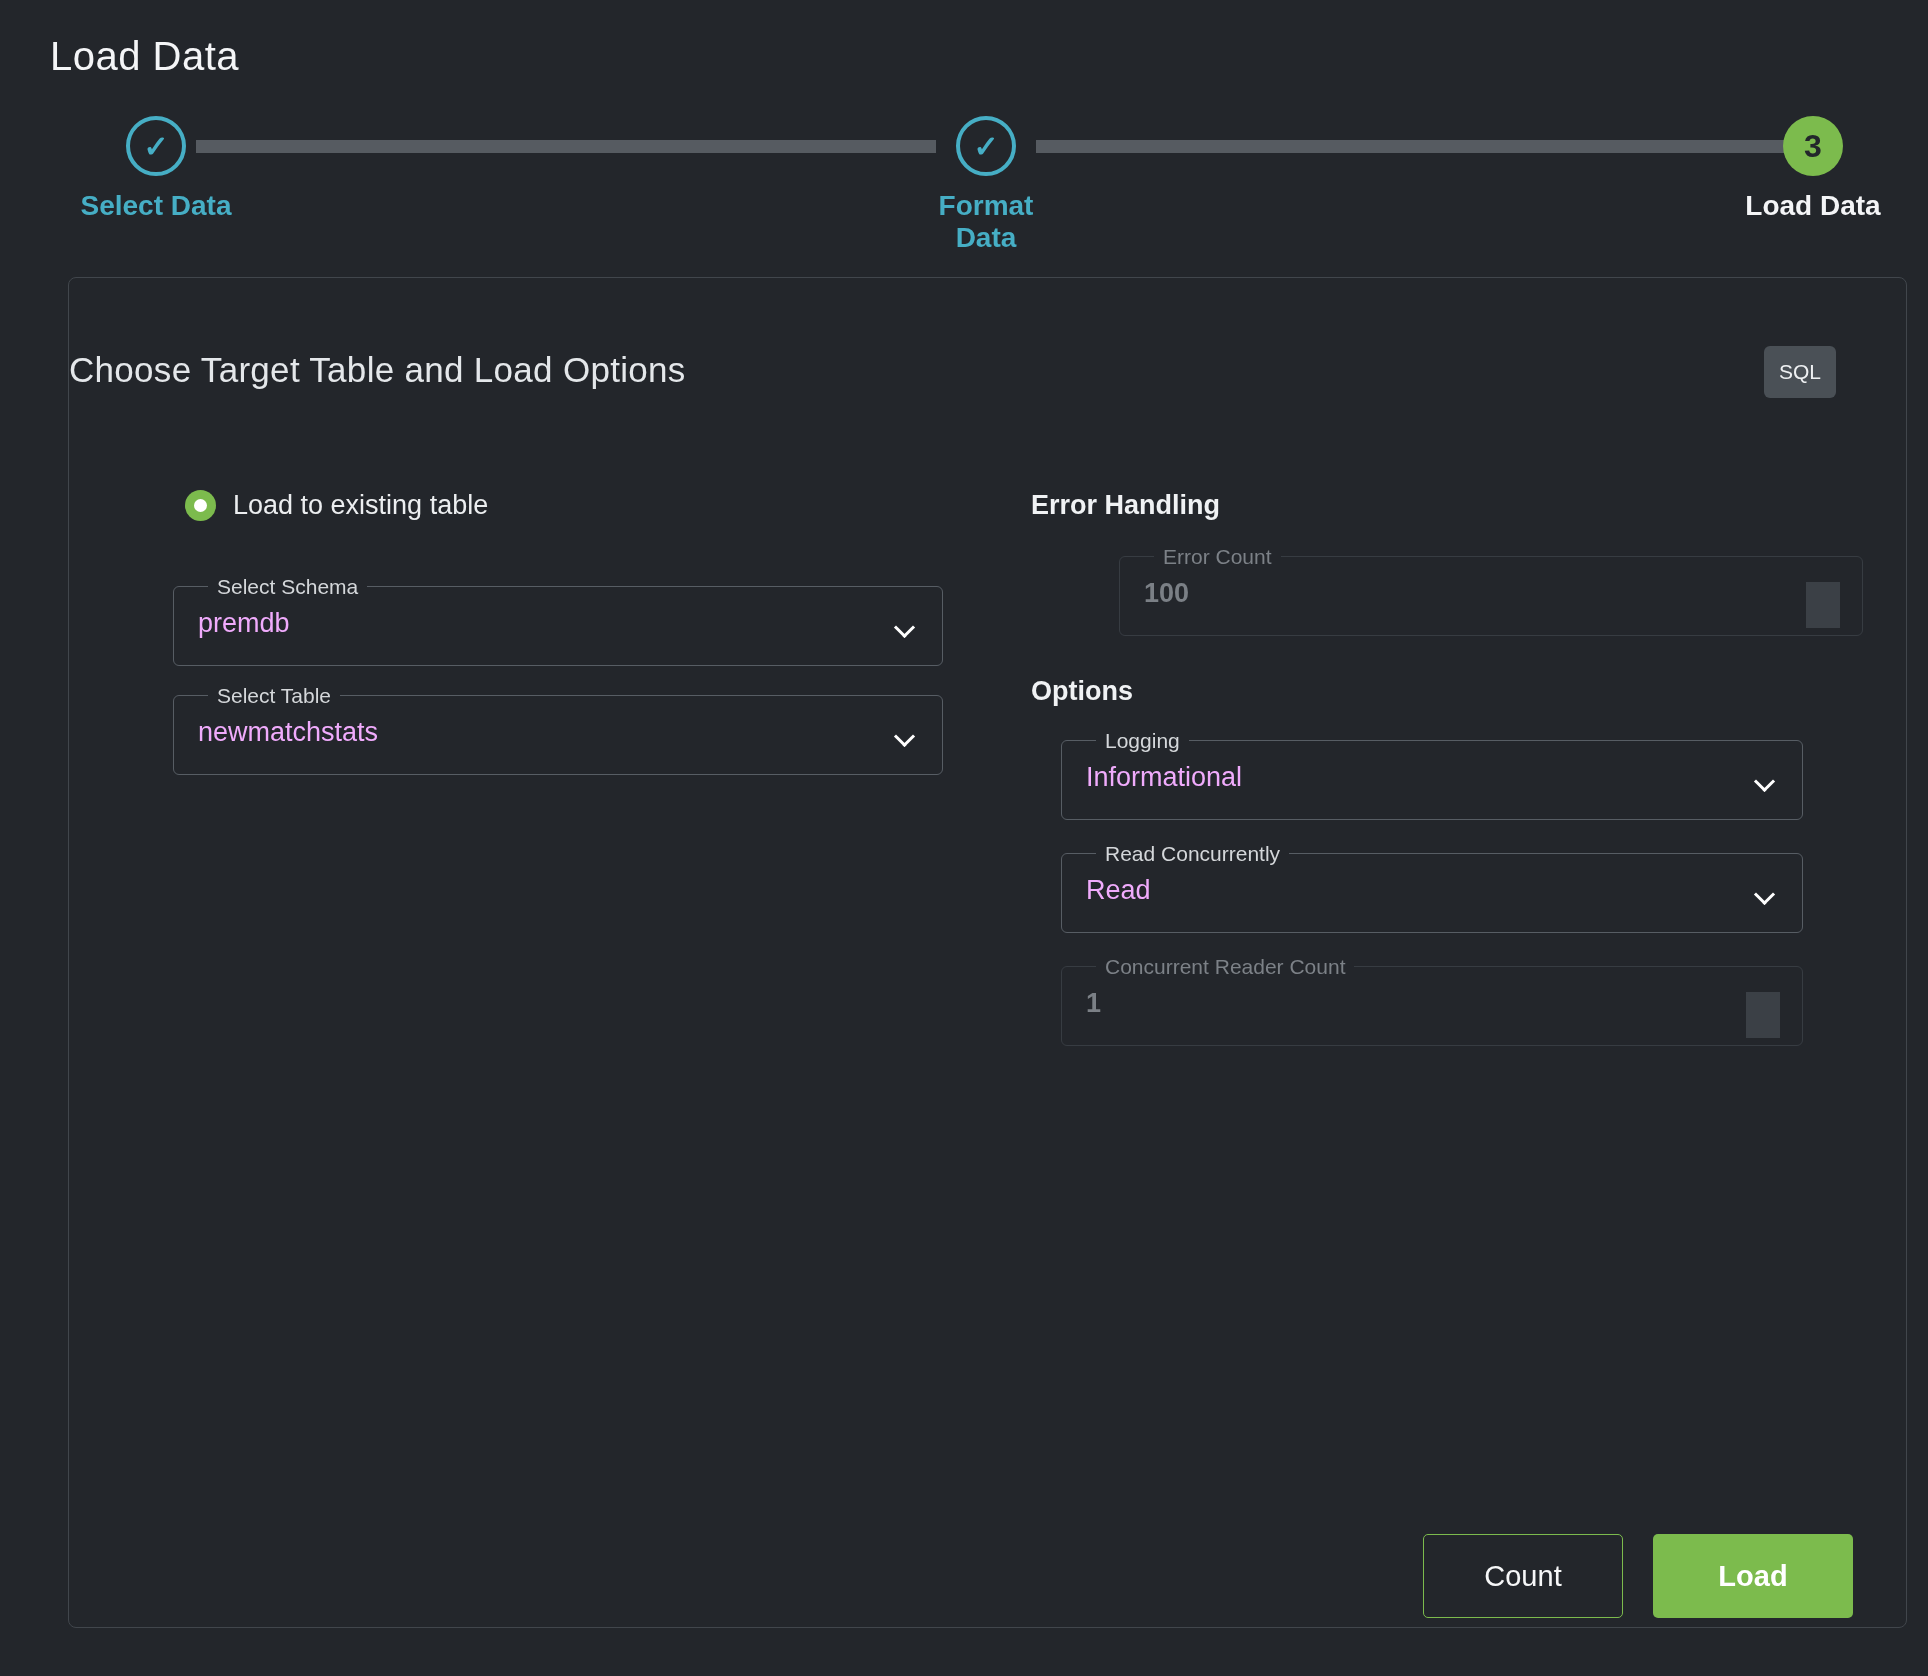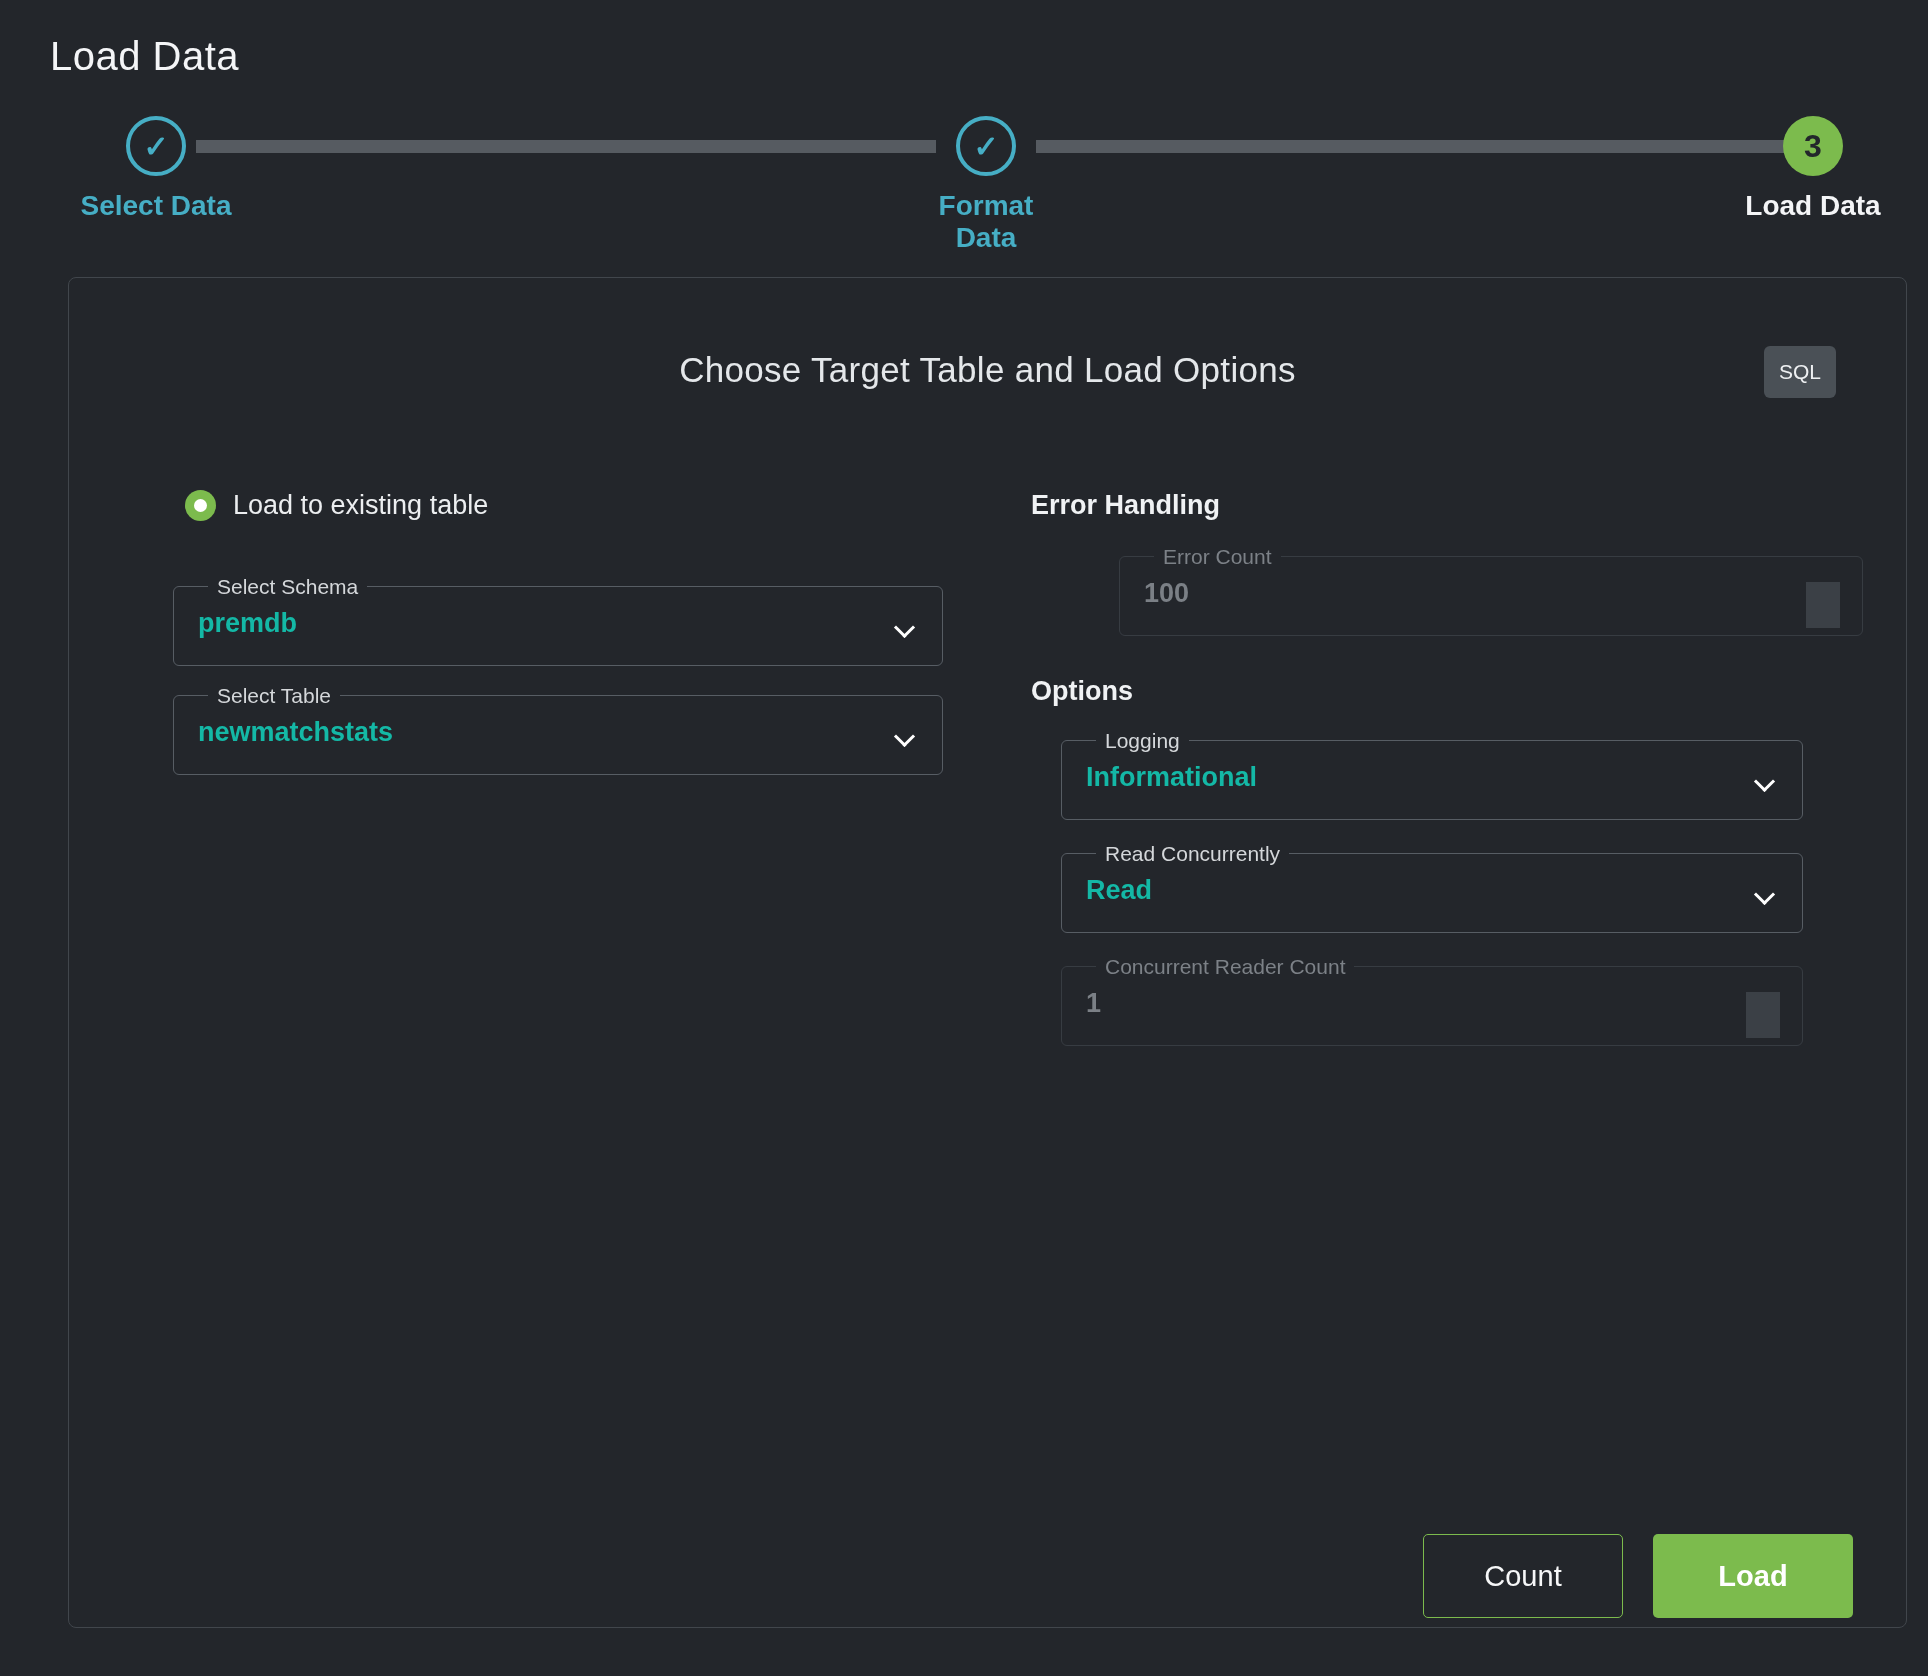--- a/index.html
+++ b/index.html
@@ -45,21 +45,21 @@
   .step-1 { left:76px;  top:116px; width:160px; }
   .step-2 { left:906px; top:116px; width:160px; }
   .step-3 { left:1733px; top:116px; width:160px; }
 
   
   .card {
     position:absolute; left:68px; top:277px; width:1839px; height:1351px;
     border:1px solid #41464c; border-radius:8px; background:#23262b;
   }
   .card-title {
-    position:absolute; left:0; right:0; top:72px; text-align:center;
+    position:absolute; left:0; right:0; top:72px; 
     font-size:35px; font-weight:400; color:#e4e7ea; letter-spacing:0.3px;
   }
   .sql-btn {
     position:absolute; right:70px; top:68px; width:72px; height:52px;
     background:#4a5056; border:none; border-radius:6px;
     color:#eef0f2; font-size:21px; font-weight:500;
     font-family:"Liberation Sans", sans-serif; cursor:pointer;
     display:flex; align-items:center; justify-content:center;
   }
 
@@ -77,21 +77,21 @@
   
   fieldset.mui {
     border:1px solid #575d64; border-radius:6px;
     padding:0 22px; position:relative; width:100%;
   }
   fieldset.mui legend {
     padding:0 9px; margin-left:12px;
     font-size:21px; color:#d4d7da; line-height:1.1;
   }
   .field-value {
-    font-size:27px; font-weight:700; color:#14b8a6;
+    font-size:27px; font-weight:400; color:#f0abfc;
     padding:10px 2px 26px 2px;
   }
   .chevron {
     position:absolute; right:30px; top:50%;
     width:15px; height:15px; margin-top:-12px;
     border-right:3px solid #ffffff; border-bottom:3px solid #ffffff;
     transform:rotate(45deg);
   }
   fieldset.mui.disabled { border-color:#373c42; }
   fieldset.mui.disabled legend { color:#7c8187; }

